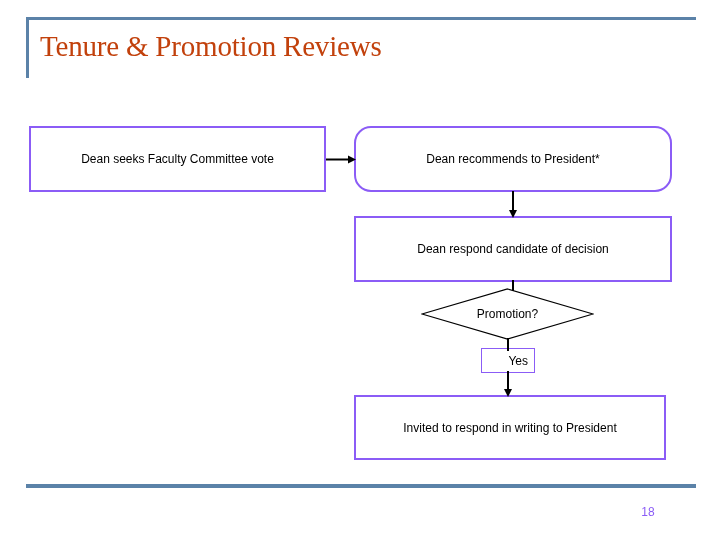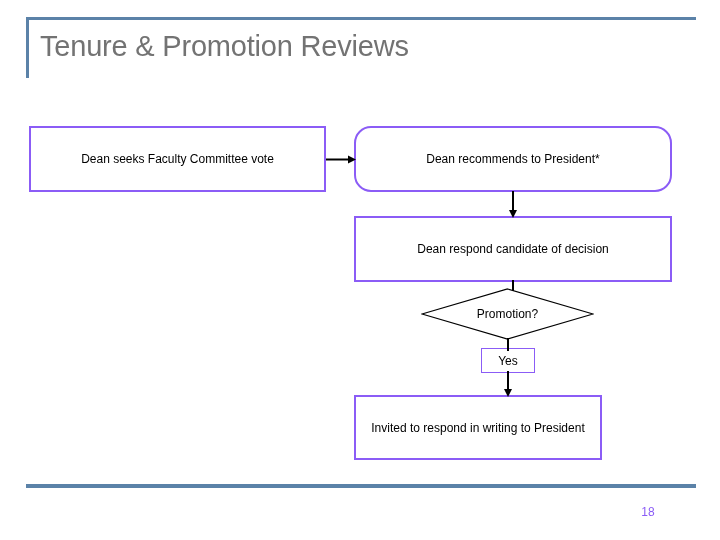--- a/index.html
+++ b/index.html
@@ -33,22 +33,22 @@
   .title-left-rule {
     position: absolute;
     left: 26px; top: 17px;
     width: 3px; height: 61px;
     background: #5b82a8;
   }
   .slide-title {
     position: absolute;
     left: 40px; top: 28px;
     width: 640px;
-    color: #737373;
-    font-family: Liberation Sans, sans-serif;
+    color: #c2410c;
+    font-family: Liberation Serif, serif;
     font-size: 29px;
     font-weight: 400;
     letter-spacing: -0.2px;
     line-height: 36px;
     white-space: nowrap;
   }
 
   
   .node {
     position: absolute;
@@ -65,22 +65,22 @@
     font-weight: 400;
     line-height: 14px;
     padding: 0 6px;
   }
   .node-label { display: block; }
 
   #node-committee-vote { left: 29px;  top: 126px; width: 297px; height: 66px; }
   #node-recommends     { left: 354px; top: 126px; width: 318px; height: 66px; border-radius: 17px; }
   #node-notifies       { left: 354px; top: 216px; width: 318px; height: 66px; }
   #node-yes            { left: 481px; top: 348px; width: 54px;  height: 25px;
-                         border-width: 1px; font-size: 12px; }
-  #node-invited        { left: 354px; top: 395px; width: 248px; height: 65px; }
+                         border-width: 1px; font-size: 12px; justify-content: flex-end; }
+  #node-invited        { left: 354px; top: 395px; width: 312px; height: 65px; }
 
   
   #node-negative {
     position: absolute;
     left: 421px; top: 288px;
     width: 173px; height: 52px;
   }
   #node-negative .diamond-svg {
     position: absolute;
     left: 0; top: 0;

